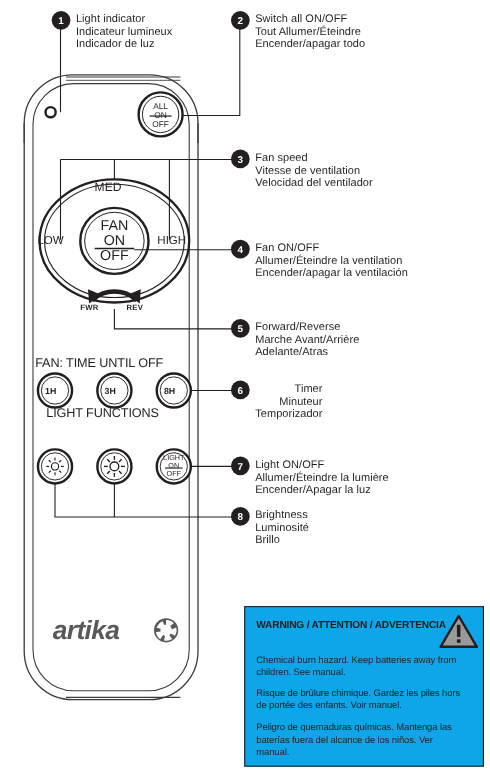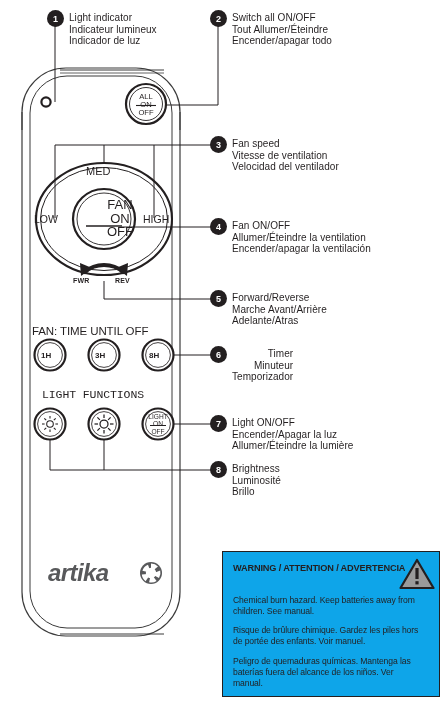--- a/index.html
+++ b/index.html
@@ -20,21 +20,21 @@
           font-family:"Liberation Sans",sans-serif;}
 
   
   .rlabel{position:absolute;color:#231f20;white-space:nowrap;}
   .low{font-size:10.5px;}
   .med{font-size:11px;}
   .high{font-size:10.5px;}
   .fwrrev{font-size:7px;font-weight:bold;letter-spacing:.2px;}
   .section-title{font-size:11.5px;letter-spacing:-.1px;}
   .btnlabel{font-size:7.6px;font-weight:normal;text-align:center;line-height:8.2px;}
-  .centerlabel{font-size:13px;text-align:center;line-height:13.5px;padding-left:16px;}
+  .centerlabel{font-size:13px;text-align:center;line-height:13.5px;}
   .hourlabel{font-size:8px;font-weight:bold;}
 
   
   #warnbox{position:absolute;left:222px;top:551px;width:218px;height:146px;
            border:1.6px solid #231f20;background:#0ea5e9;box-sizing:border-box;}
   #warnhead{position:absolute;left:10px;top:11px;font-size:9.2px;font-weight:bold;
             letter-spacing:-.15px;color:#231f20;}
   .warnp{position:absolute;left:10px;width:192px;font-size:8.6px;line-height:11px;
          color:#231f20;letter-spacing:-.1px;}
   #tri{position:absolute;left:176px;top:6px;width:36px;height:32px;}
@@ -167,21 +167,21 @@
 
   <div class="rlabel fwrrev" style="left:73px;top:277px;">FWR</div>
   <div class="rlabel fwrrev" style="left:115px;top:277px;">REV</div>
 
   <div class="rlabel section-title" style="left:32px;top:325px;">FAN: TIME UNTIL OFF</div>
 
   <div class="rlabel hourlabel" style="left:41px;top:351px;">1H</div>
   <div class="rlabel hourlabel" style="left:95px;top:351px;">3H</div>
   <div class="rlabel hourlabel" style="left:149px;top:351px;">8H</div>
 
-  <div class="rlabel section-title" style="left:42px;top:388px;font-family:Liberation Mono, monospace;">LIGHT FUNCTIONS</div>
+  <div class="rlabel section-title" style="left:42px;top:370px;">LIGHT FUNCTIONS</div>
 
   <div class="rlabel btnlabel" style="left:143px;top:413px;width:30px;font-size:6.6px;line-height:7.4px;">
     <div>LIGHT</div>
     <div>ON</div>
     <div>OFF</div>
   </div>
 
   <svg id="logo" viewBox="0 0 122 34">
     <text x="0" y="25" font-family="'Liberation Sans',sans-serif" font-size="24" font-weight="bold" font-style="italic" fill="#58595b" letter-spacing="-0.6">artika</text>
     <g transform="translate(92,6)">
@@ -247,22 +247,22 @@
   <div class="marker" style="left:210px;top:346px;">6</div>
   <div class="callout" style="left:232px;top:348px;text-align:right;">
     <div>Timer</div>
     <div>Minuteur</div>
     <div>Temporizador</div>
   </div>
 
   <div class="marker" style="left:210px;top:415px;">7</div>
   <div class="callout" style="left:232px;top:417px;">
     <div>Light ON/OFF</div>
+    <div>Allumer/Éteindre la lumière</div>
     <div>Encender/Apagar la luz</div>
-    <div>Allumer/Éteindre la lumière</div>
   </div>
 
   <div class="marker" style="left:210px;top:461px;">8</div>
   <div class="callout" style="left:232px;top:463px;">
     <div>Brightness</div>
     <div>Luminosité</div>
     <div>Brillo</div>
   </div>
 
 </div>

